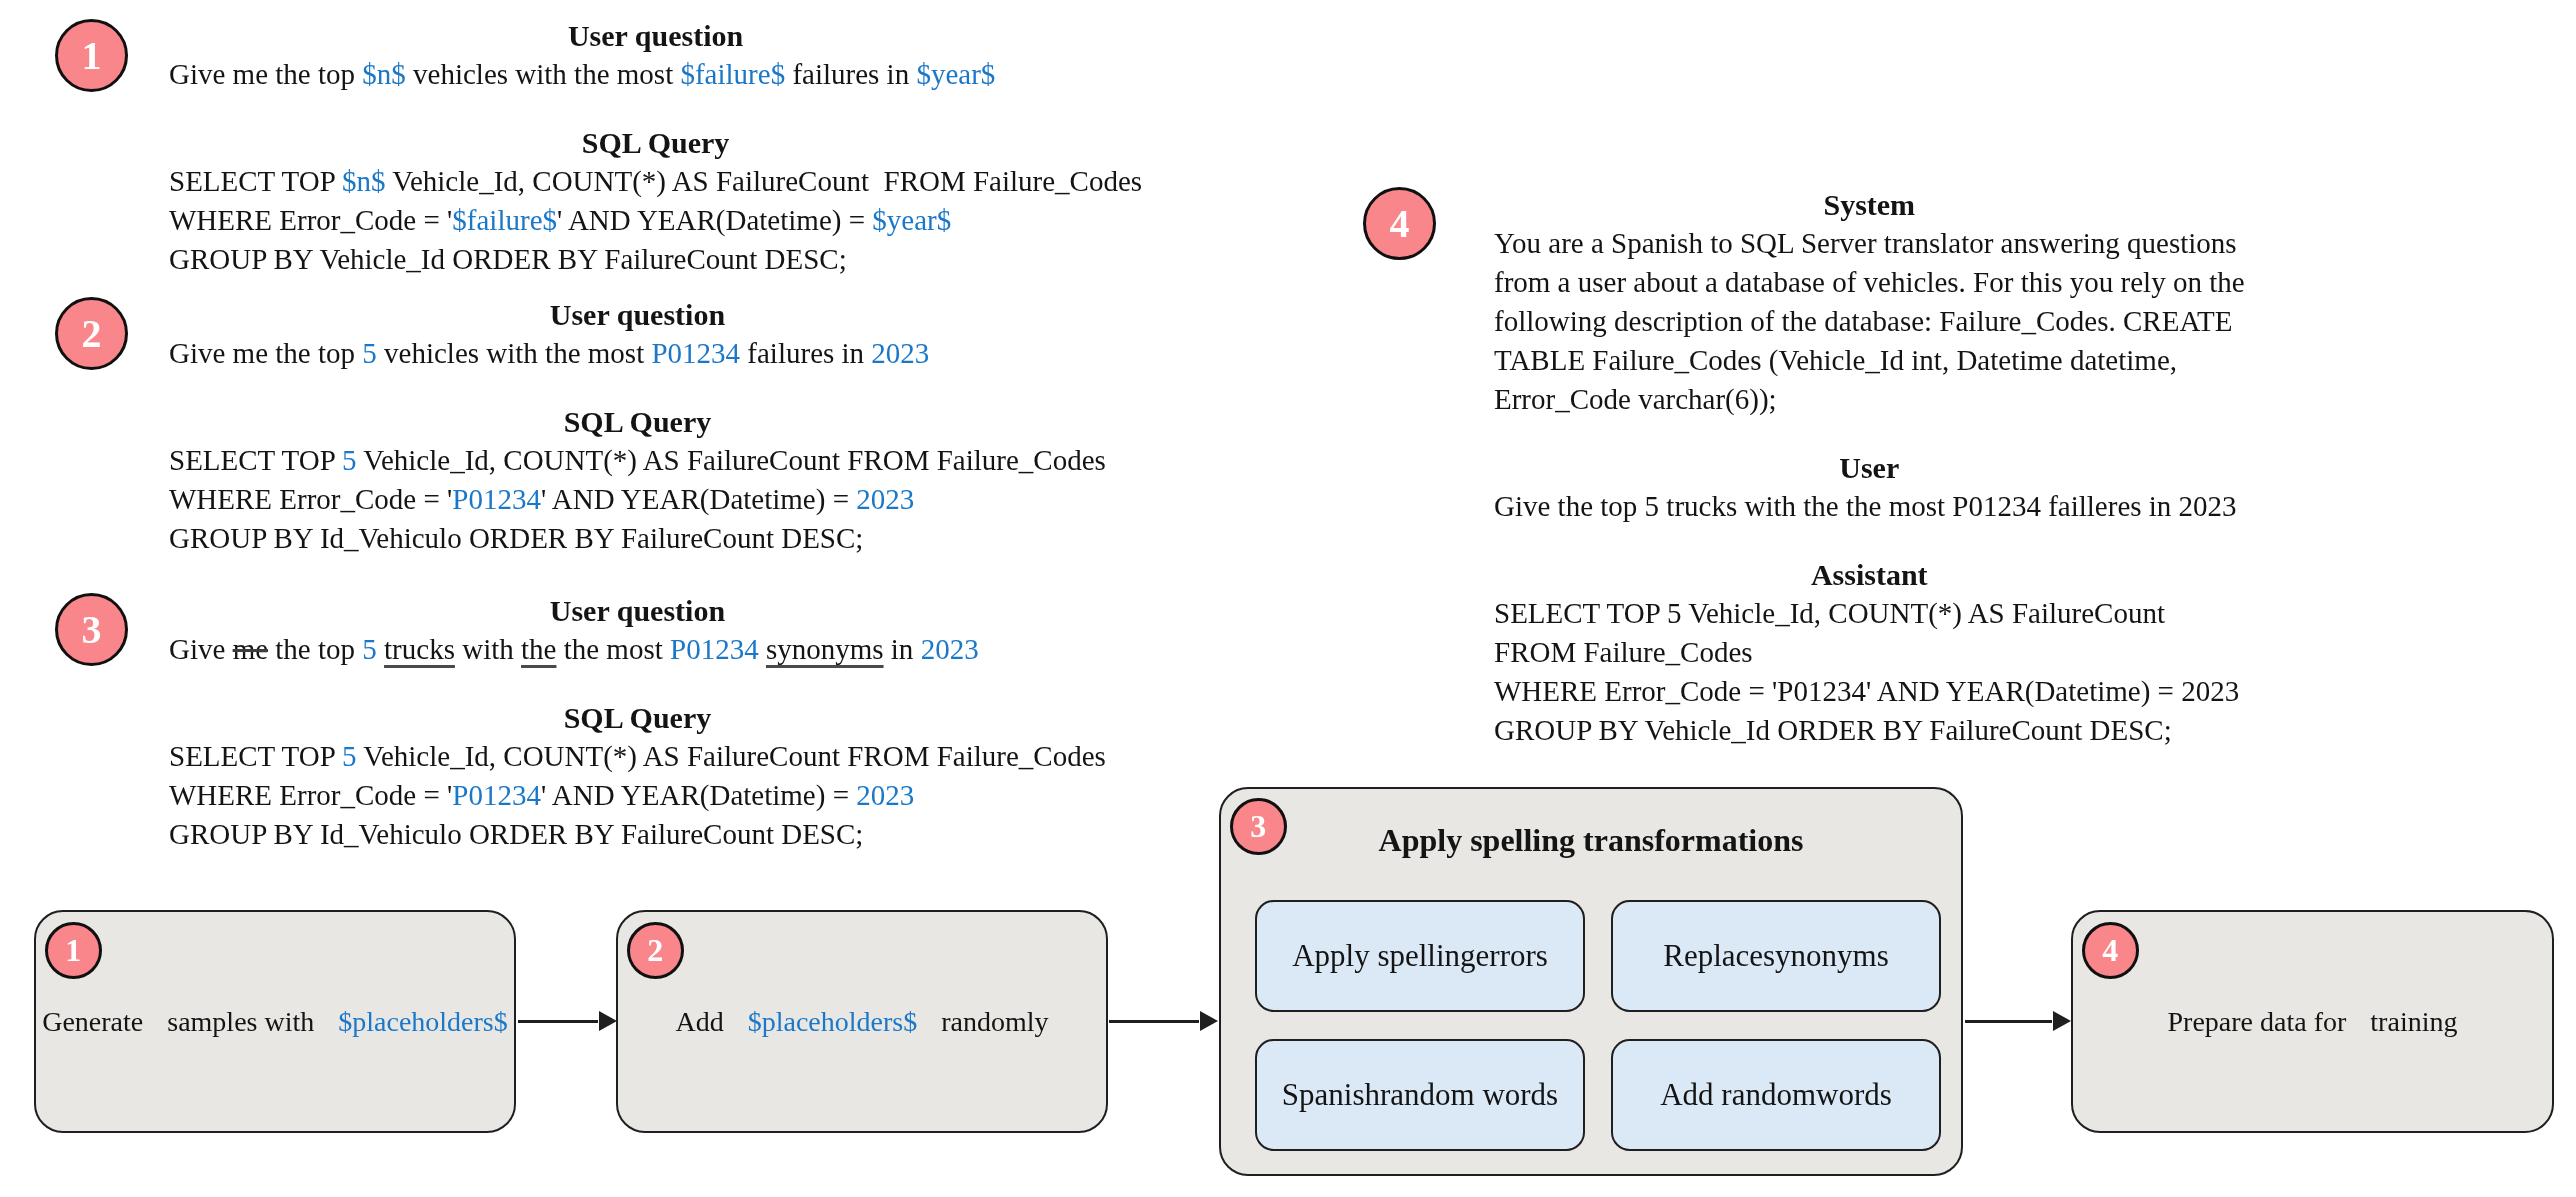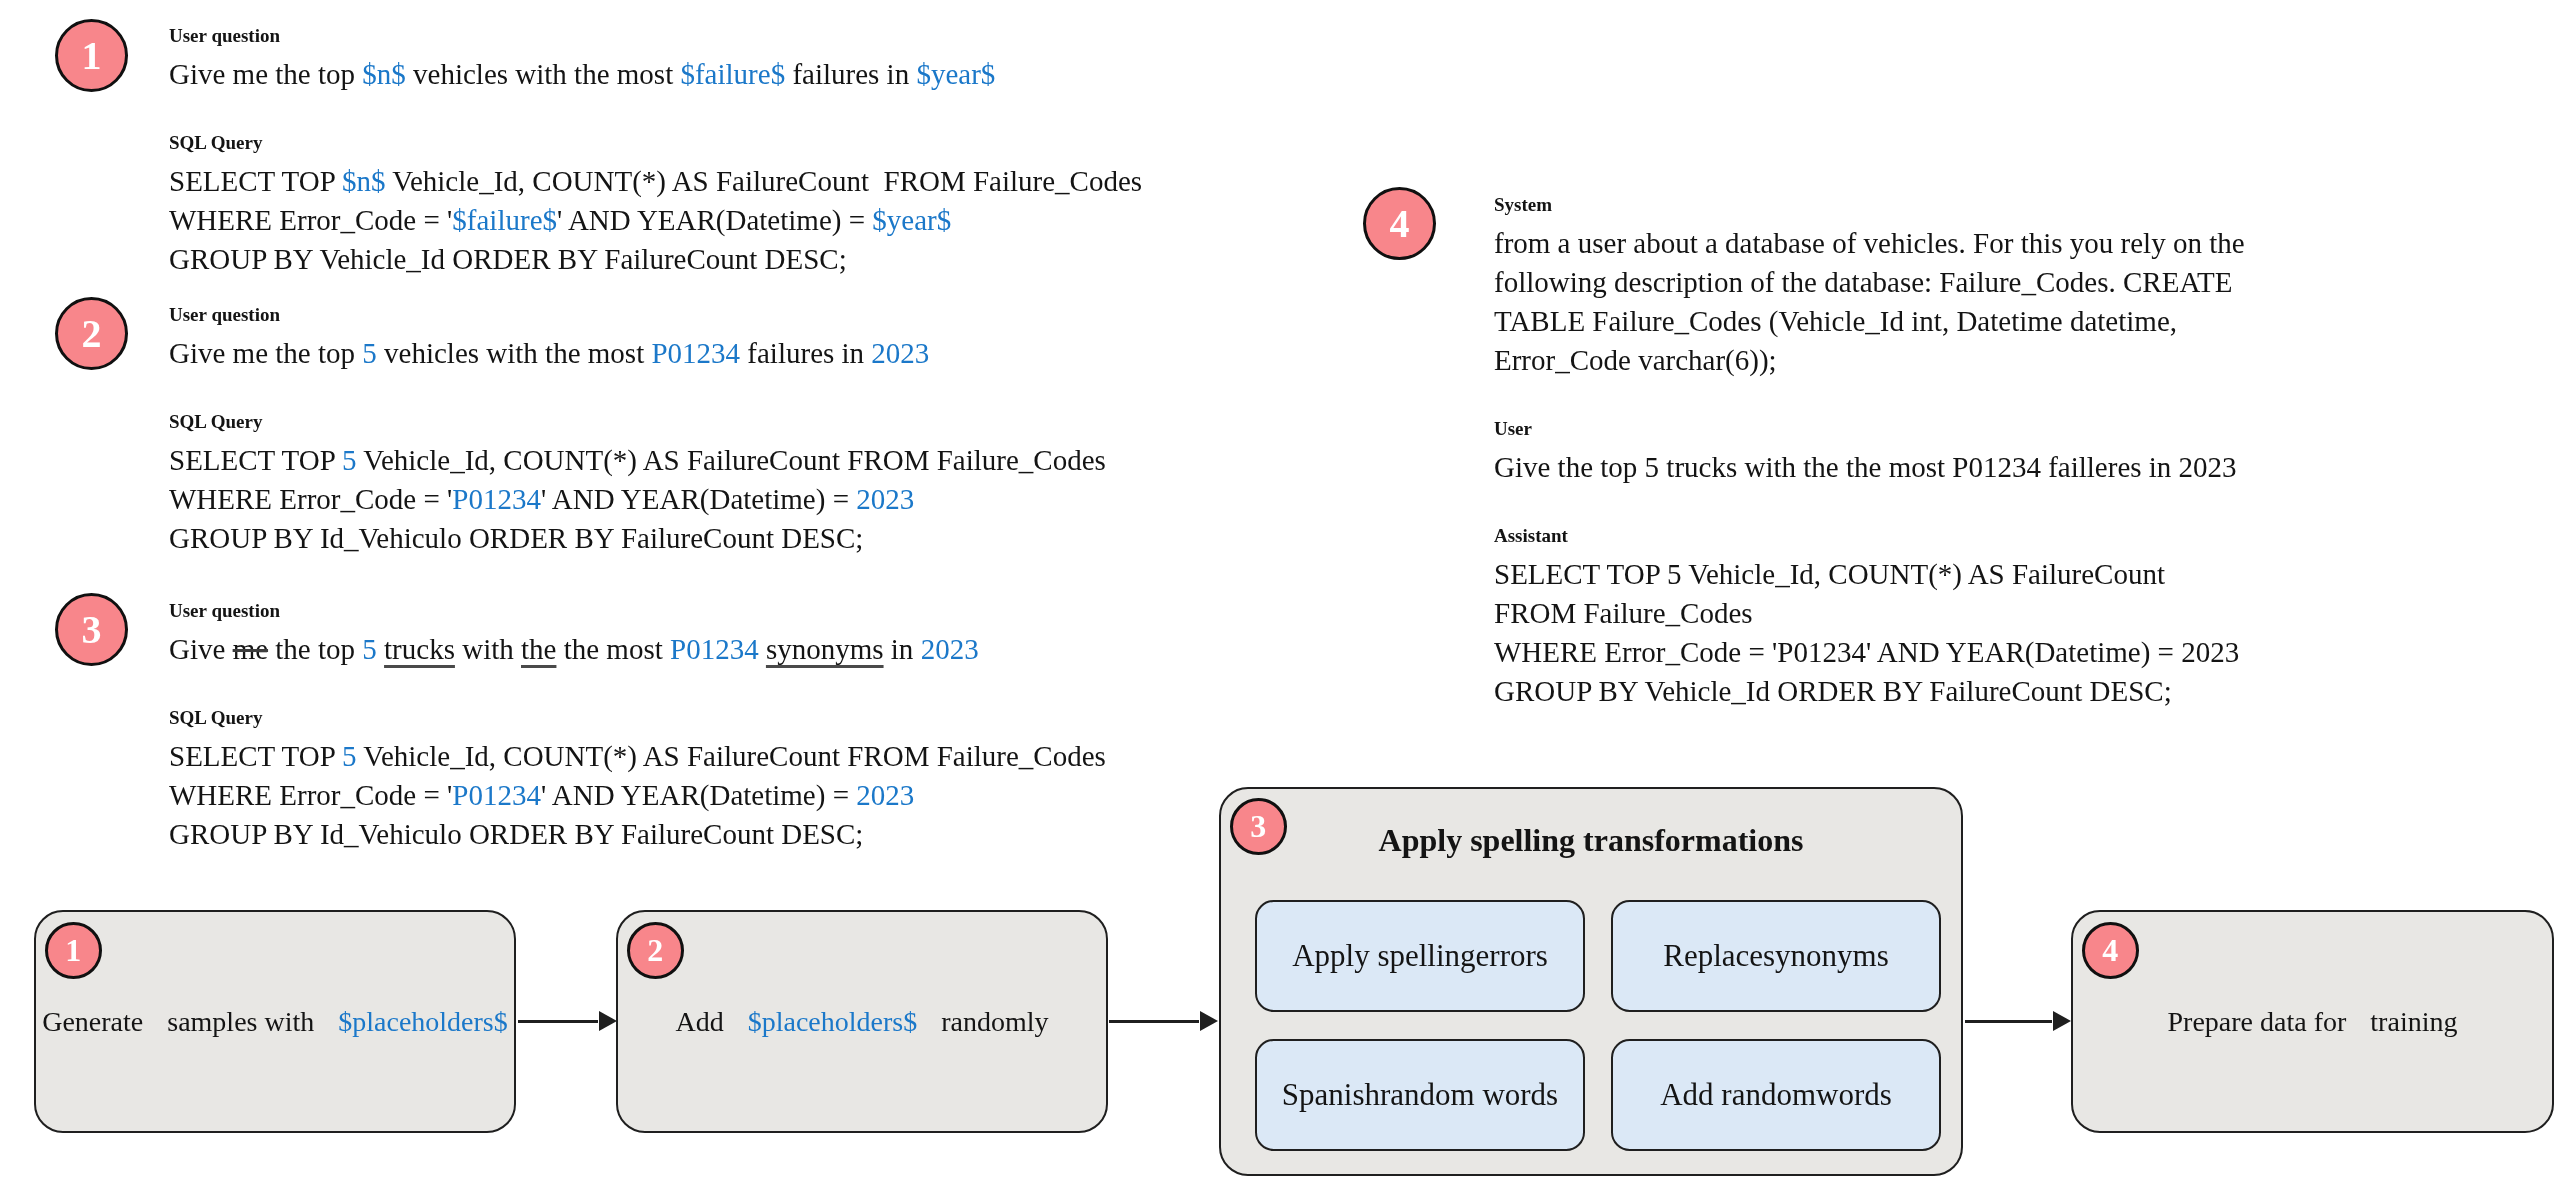--- a/index.html
+++ b/index.html
@@ -11,21 +11,21 @@
   .badge{
     position:absolute;border-radius:50%;
     background:var(--badge_fill,#f8868b);border:3.7px solid #101010;
     display:flex;align-items:center;justify-content:center;
     color:#ffffff;font-weight:700;box-sizing:border-box;
   }
   .badge.big{width:73px;height:73px;font-size:40px;}
   .badge.small{width:57px;height:57px;font-size:32px;}
   
   .tblock{position:absolute;}
-  .h{font-weight:700;font-size:19px;line-height:39px;white-space:pre;}
+  .h{font-weight:700;font-size:30px;line-height:39px;white-space:pre;text-align:center;}
   .line{font-size:29px;line-height:39px;white-space:pre;}
   .gap{height:29px;}
   .blue{color:var(--accent_blue,#1b78c9);}
   .strike{text-decoration:line-through;text-decoration-thickness:2.5px;text-decoration-color:#3d3d3d;}
   .underline{text-decoration:underline;text-decoration-thickness:3.1px;text-underline-offset:5.6px;text-decoration-color:#4a4a4a;}
   
   .gbox{
     position:absolute;background:var(--box_fill,#e8e7e4);
     border:2.5px solid #1f1f1f;border-radius:29px;box-sizing:border-box;
   }
@@ -96,20 +96,21 @@
     <div class="line"><span>SELECT TOP </span><span class="blue">5</span><span> Vehicle_Id, COUNT(*) AS FailureCount FROM Failure_Codes</span></div>
     <div class="line"><span>WHERE Error_Code = '</span><span class="blue">P01234</span><span>' AND YEAR(Datetime) = </span><span class="blue">2023</span></div>
     <div class="line"><span>GROUP BY Id_Vehiculo ORDER BY FailureCount DESC;</span></div>
   </div>
 
   <div class="badge big" style="left:1363px;top:187px;">
     <span>4</span>
   </div>
   <div class="tblock" style="left:1494px;top:185px;">
     <div class="h">System</div>
+    <div class="line">You are a Spanish to SQL Server translator answering questions</div>
     <div class="line">from a user about a database of vehicles. For this you rely on the</div>
     <div class="line">following description of the database: Failure_Codes. CREATE</div>
     <div class="line">TABLE Failure_Codes (Vehicle_Id int, Datetime datetime,</div>
     <div class="line">Error_Code varchar(6));</div>
     <div class="gap"></div>
     <div class="h">User</div>
     <div class="line">Give the top 5 trucks with the the most P01234 failleres in 2023</div>
     <div class="gap"></div>
     <div class="h">Assistant</div>
     <div class="line">SELECT TOP 5 Vehicle_Id, COUNT(*) AS FailureCount</div>

